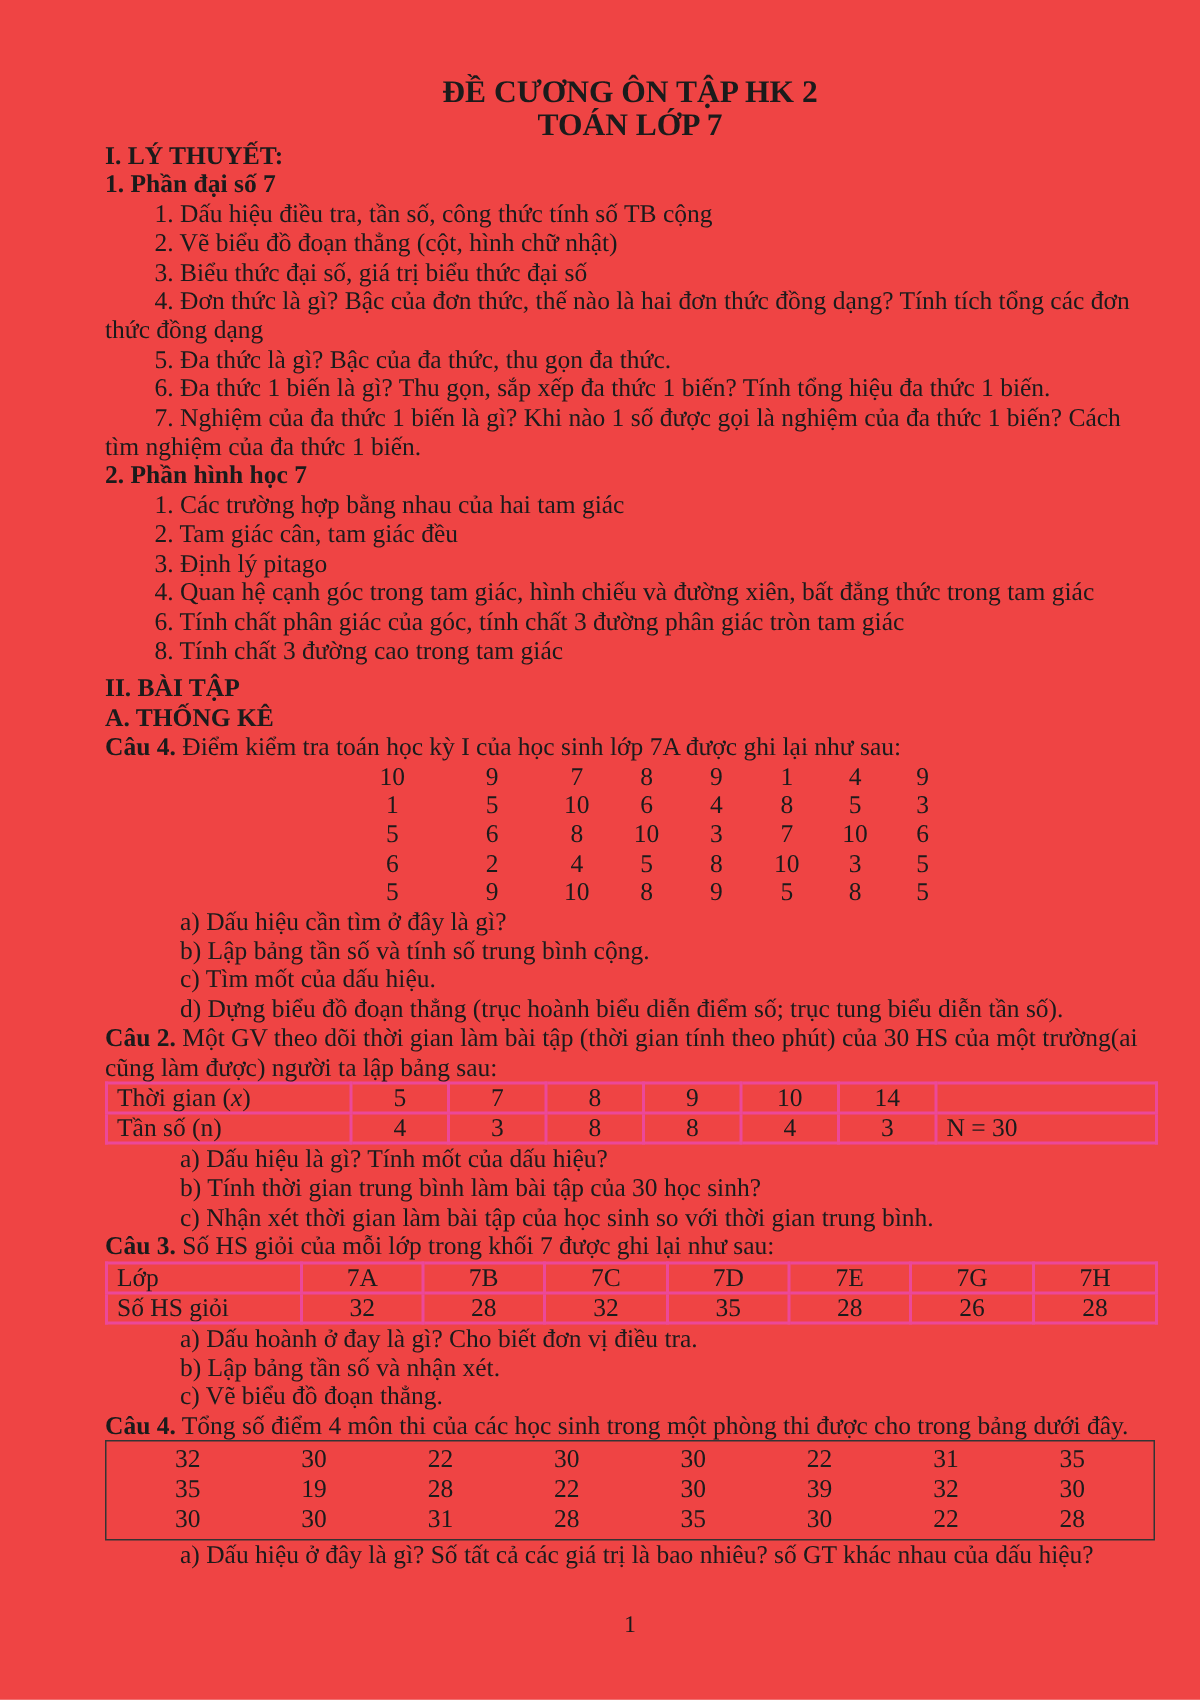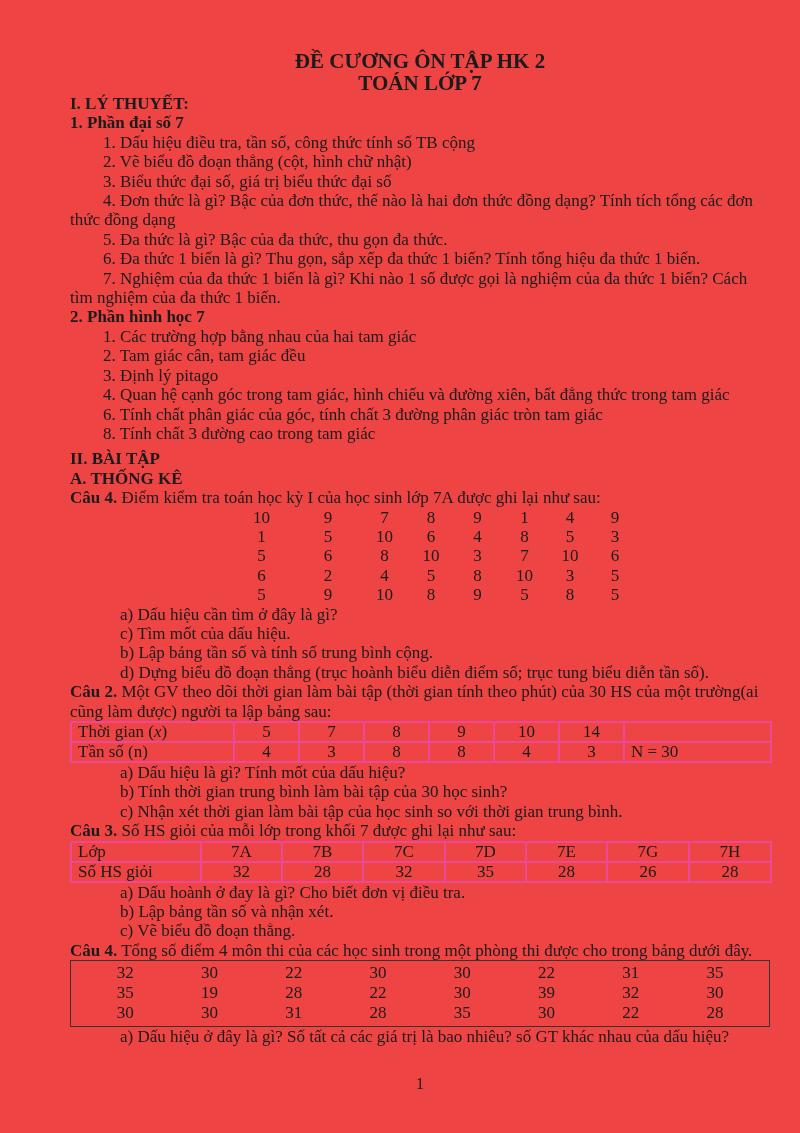--- a/index.html
+++ b/index.html
@@ -113,22 +113,22 @@
       <span>9</span>
       <span>10</span>
       <span>8</span>
       <span>9</span>
       <span>5</span>
       <span>8</span>
       <span>5</span>
   </div>
 
   <p class="q">a) Dấu hiệu cần tìm  ở đây là gì?</p>
+  <p class="q">b) Lập bảng tần số và tính số trung bình cộng.</p>
   <p class="q">c) Tìm mốt của dấu hiệu.</p>
-  <p class="q">b) Lập bảng tần số và tính số trung bình cộng.</p>
   <p class="q">d) Dựng biểu đồ đoạn thẳng (trục hoành biểu diễn điểm số; trục tung biểu diễn tần số).</p>
 
   <p class="cau"><span class="cau-label">Câu 2.</span> <span>Một GV theo dõi thời gian làm bài tập (thời gian tính theo phút) của 30 HS của một trường(ai cũng làm được) người ta lập bảng sau:</span></p>
 
   <table class="dt">
     <colgroup>
         <col style="width:163px">
         <col style="width:65px">
         <col style="width:65px">
         <col style="width:65px">

